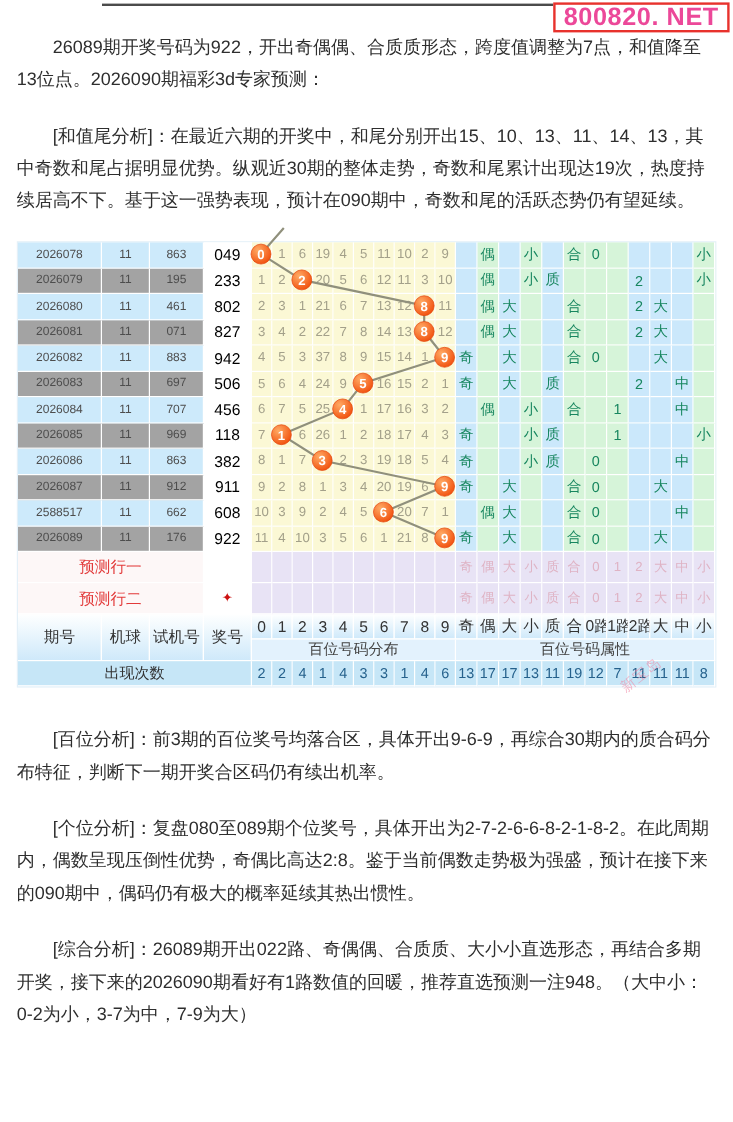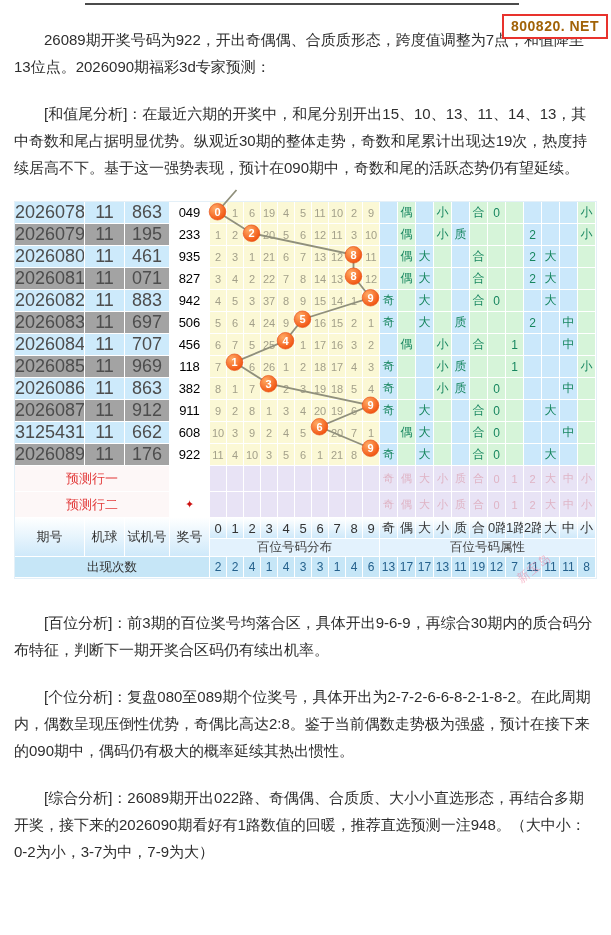--- a/index.html
+++ b/index.html
@@ -1,32 +1,32 @@
 <!DOCTYPE html>
 <html><head>
 <meta charset="utf-8">
 <style>
   html,body{margin:0;padding:0;background:#fff;}
   .page{position:relative;width:611px;height:935px;box-sizing:border-box;
         padding:26px 14px 0;background:#fff;overflow:hidden;
         font-family:"Liberation Sans","DejaVu Sans",sans-serif;}
   .topline{position:absolute;top:3px;left:85px;width:434px;height:2px;background:#4b4b4b;}
-  .badge{position:absolute;top:14px;right:3px;border:2px solid #e8322d;color:#a16207;
-         background:#fff;font-size:14px;font-weight:700;letter-spacing:.5px;
+  .badge{position:absolute;top:2px;right:3px;border:2px solid #e8322d;color:#ec4899;
+         background:#fff;font-size:21px;font-weight:700;letter-spacing:.5px;
          padding:1px 7px;line-height:19px;}
   .para{font-size:15px;color:#2e2e2e;line-height:27px;text-indent:2em;
         margin:0 0 20px;font-weight:400;}
   .chart-wrap{position:relative;margin:4px 0 30px;width:582px;}
   table.trend{border-collapse:separate;border-spacing:0;table-layout:fixed;width:581px;
               border:1px solid #e4f0f8;}
   table.trend td,table.trend th{box-sizing:border-box;padding:0;text-align:center;
               vertical-align:middle;border-right:1px solid #fff;border-bottom:1px solid #fff;
               overflow:hidden;white-space:nowrap;font-weight:400;}
   tr.data td{height:21.5px;}
-  td.lcell{font-size:18px;color:#4d4d4d;}
+  td.lcell{font-size:10px;color:#4d4d4d;}
   tr.rb td.lcell{background:#cdeafb;}
   tr.rw td.lcell{background:#a3a3a3;}
   td.prize{background:#fff;color:#000000;font-weight:700;font-size:13px;}
   td.trendc{background:#fbf8d5;border-right:1px solid #e9e5b8;border-bottom:1px solid #e9e5b8;
             color:#a3a08a;font-size:11px;}
   td.attr{font-size:12px;color:#17865f;}
   td.ab{background:#cbe8fb;} td.ag{background:#d6f4d9;}
   tr.pred td{height:26px;}
   td.predlabel{background:#fdf7f7;color:#e23a3a;font-weight:700;font-size:13px;}
   td.predprize{background:#fff;color:#c11;font-size:11px;}
@@ -136,21 +136,21 @@
             <td class="attr ag"></td>
             <td class="attr ab">2</td>
             <td class="attr ab"></td>
             <td class="attr ab"></td>
             <td class="attr ag">小</td>
           </tr>
           <tr class="data rb">
             <td class="lcell">2026080</td>
             <td class="lcell">11</td>
             <td class="lcell">461</td>
-            <td class="prize">935</td>
+            <td class="prize">802</td>
             <td class="trendc">2</td>
             <td class="trendc">3</td>
             <td class="trendc">1</td>
             <td class="trendc">21</td>
             <td class="trendc">6</td>
             <td class="trendc">7</td>
             <td class="trendc">13</td>
             <td class="trendc">12</td>
             <td class="trendc"></td>
             <td class="trendc">11</td>
@@ -357,21 +357,21 @@
             <td class="attr ab"></td>
             <td class="attr ag">合</td>
             <td class="attr ag">0</td>
             <td class="attr ag"></td>
             <td class="attr ab"></td>
             <td class="attr ab">大</td>
             <td class="attr ab"></td>
             <td class="attr ag"></td>
           </tr>
           <tr class="data rb">
-            <td class="lcell">3125431</td>
+            <td class="lcell">2588517</td>
             <td class="lcell">11</td>
             <td class="lcell">662</td>
             <td class="prize">608</td>
             <td class="trendc">10</td>
             <td class="trendc">3</td>
             <td class="trendc">9</td>
             <td class="trendc">2</td>
             <td class="trendc">4</td>
             <td class="trendc">5</td>
             <td class="trendc"></td>

